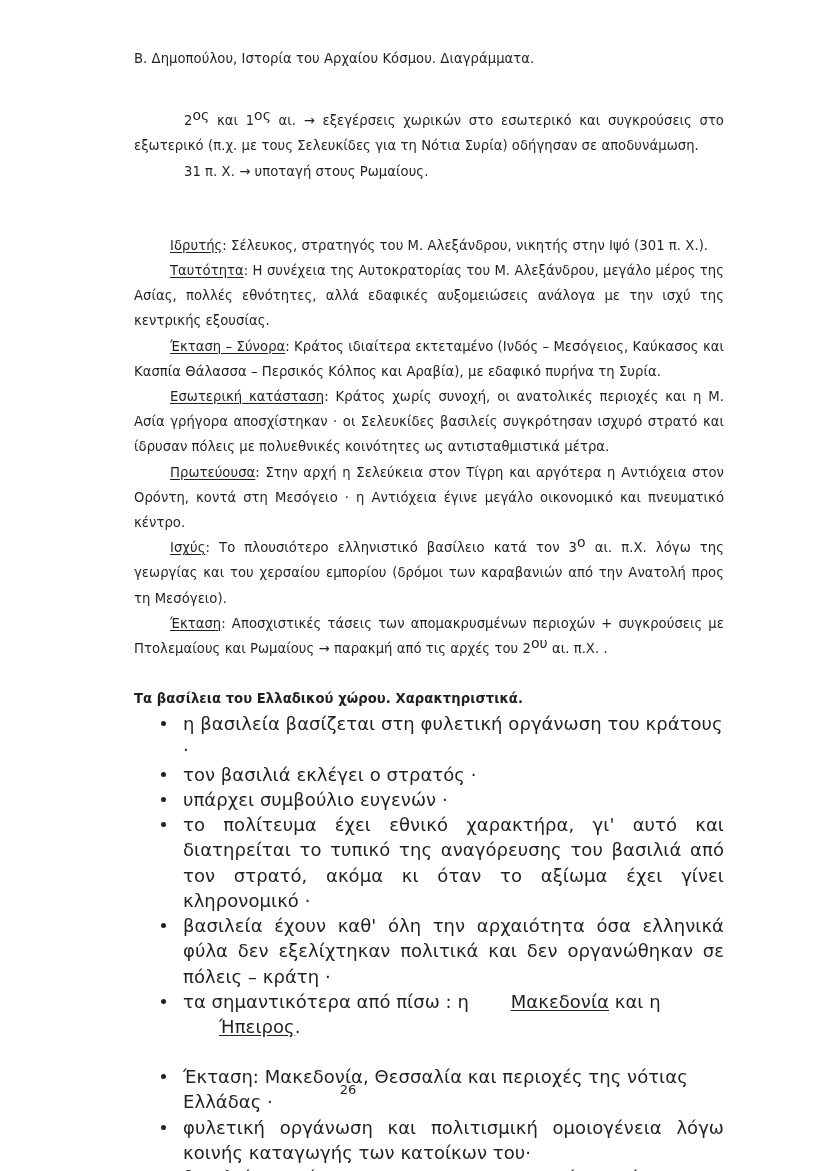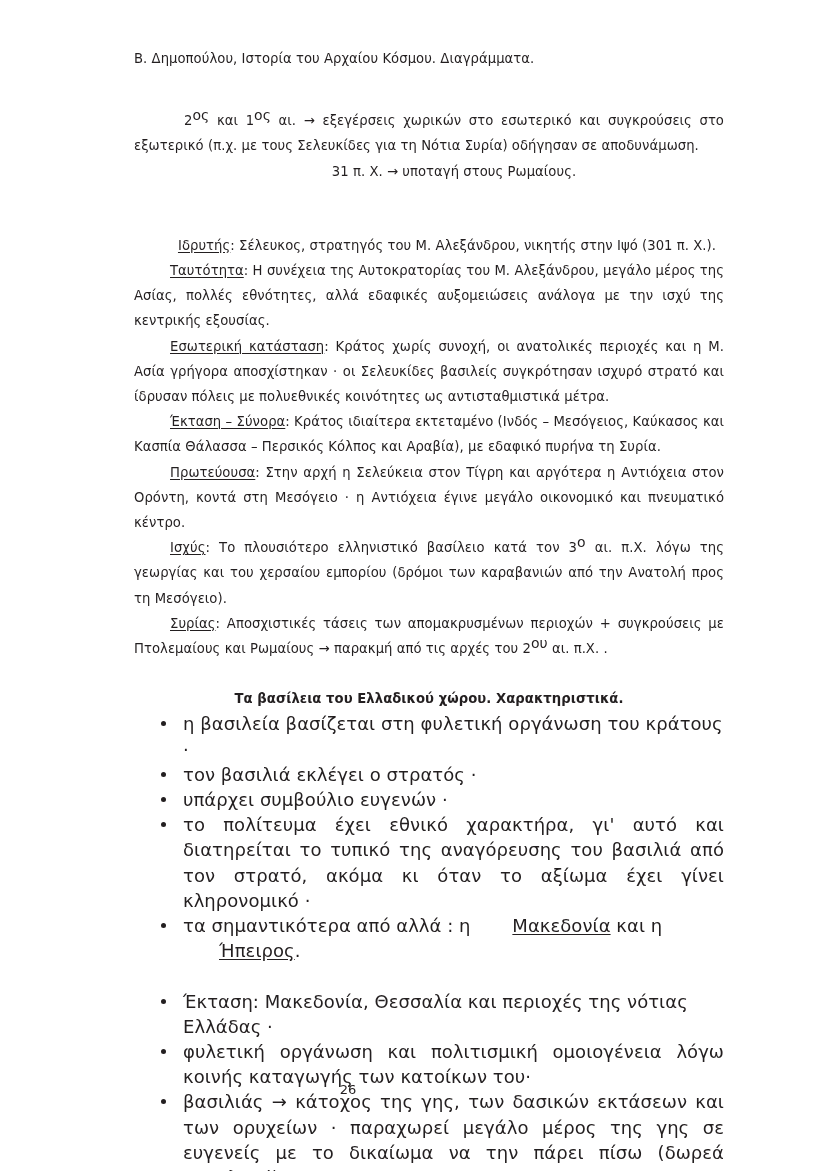--- a/index.html
+++ b/index.html
@@ -37,21 +37,21 @@
     letter-spacing: 0.05px;
   }
   .para {
     font-size: 13.2px;
     line-height: 25.2px;
     text-align: justify;
     margin: 0;
     letter-spacing: 0.05px;
   }
   .para.last-natural {
-    text-align: center;
+    text-align: left;
   }
   .header-line {
     margin-bottom: 0;
   }
   .gap-lg { height: 37px; }
   .gap-md { height: 25px; }
   .gap-sm { height: 12px; }
   .indent {
     text-indent: 50px;
   }
@@ -120,41 +120,42 @@
     <p class="para indent last-natural">31 π. Χ. → υποταγή στους Ρωμαίους.</p>
 
     <div class="gap-lg"></div>
     <div class="gap-sm"></div>
 
 
     <p class="para last-natural"><span class="u">Ιδρυτής</span><span>: </span><span> Σέλευκος, στρατηγός του Μ. Αλεξάνδρου, νικητής στην Ιψό (301 π. Χ.).</span></p>
 
     <p class="para"><span class="u">Ταυτότητα</span><span>: </span><span>Η συνέχεια της Αυτοκρατορίας του Μ. Αλεξάνδρου, μεγάλο μέρος της Ασίας, πολλές εθνότητες, αλλά εδαφικές αυξομειώσεις ανάλογα με την ισχύ της κεντρικής εξουσίας.</span></p>
 
+    <p class="para"><span class="u">Έκταση – Σύνορα</span><span>: </span><span>Κράτος ιδιαίτερα εκτεταμένο (Ινδός – Μεσόγειος, Καύκασος και Κασπία Θάλασσα – Περσικός Κόλπος και Αραβία), με εδαφικό πυρήνα τη Συρία.</span></p>
+
     <p class="para"><span class="u">Εσωτερική κατάσταση</span><span>: </span><span>Κράτος χωρίς συνοχή, οι ανατολικές περιοχές και η Μ. Ασία γρήγορα αποσχίστηκαν · οι Σελευκίδες βασιλείς συγκρότησαν ισχυρό στρατό και ίδρυσαν πόλεις με πολυεθνικές κοινότητες ως αντισταθμιστικά μέτρα.</span></p>
-
-    <p class="para"><span class="u">Έκταση – Σύνορα</span><span>: </span><span>Κράτος ιδιαίτερα εκτεταμένο (Ινδός – Μεσόγειος, Καύκασος και Κασπία Θάλασσα – Περσικός Κόλπος και Αραβία), με εδαφικό πυρήνα τη Συρία.</span></p>
 
     <p class="para"><span class="u">Πρωτεύουσα</span><span>: </span><span>Στην αρχή η Σελεύκεια στον Τίγρη και αργότερα η Αντιόχεια στον Ορόντη, κοντά στη Μεσόγειο · η Αντιόχεια έγινε μεγάλο οικονομικό και πνευματικό κέντρο.</span></p>
 
     <p class="para"><span class="u">Ισχύς</span>: <span>Το πλουσιότερο ελληνιστικό βασίλειο κατά τον 3</span><sup>ο</sup><span> αι. π.Χ. λόγω της γεωργίας και του χερσαίου εμπορίου (δρόμοι των καραβανιών από την Ανατολή προς τη Μεσόγειο).</span></p>
 
 
-    <p class="para"><span class="u">Συρίας</span>: <span>Αποσχιστικές τάσεις των απομακρυσμένων περιοχών + συγκρούσεις με Πτολεμαίους και Ρωμαίους → παρακμή από τις αρχές του 2</span><sup>ου</sup><span> αι. π.Χ. .</span></p>
+    <p class="para"><span class="u">Έκταση</span>: <span>Αποσχιστικές τάσεις των απομακρυσμένων περιοχών + συγκρούσεις με Πτολεμαίους και Ρωμαίους → παρακμή από τις αρχές του 2</span><sup>ου</sup><span> αι. π.Χ. .</span></p>
 
     <div class="gap-md"></div>
 
     <p class="para bold last-natural">Τα βασίλεια του Ελλαδικού χώρου. Χαρακτηριστικά.</p>
 
     <ul class="bullets">
       <li class="noj">η βασιλεία βασίζεται στη φυλετική οργάνωση του κράτους ·</li>
       <li class="noj">τον βασιλιά εκλέγει ο στρατός ·</li>
       <li class="noj">υπάρχει συμβούλιο ευγενών ·</li>
       <li>το πολίτευμα έχει εθνικό χαρακτήρα, γι' αυτό και διατηρείται το τυπικό της αναγόρευσης του βασιλιά από τον στρατό, ακόμα κι όταν το αξίωμα έχει γίνει κληρονομικό ·</li>
-      <li class="noj"><span>τα σημαντικότερα από αλλά : η </span><span class="u">Μακεδονία</span><span> και η </span><span class="u">Ήπειρος</span><span>.</span></li>
+      <li>βασιλεία έχουν καθ' όλη την αρχαιότητα όσα ελληνικά φύλα δεν εξελίχτηκαν πολιτικά και δεν οργανώθηκαν σε πόλεις – κράτη ·</li>
+      <li class="noj"><span>τα σημαντικότερα από πίσω : η </span><span class="u">Μακεδονία</span><span> και η </span><span class="u">Ήπειρος</span><span>.</span></li>
     </ul>
 
     <div class="gap-md"></div>
 
 
 
     <ul class="bullets">
       <li class="noj">Έκταση: Μακεδονία, Θεσσαλία και περιοχές της νότιας Ελλάδας ·</li>
       <li>φυλετική οργάνωση και πολιτισμική ομοιογένεια λόγω κοινής καταγωγής των κατοίκων του·</li>
       <li>βασιλιάς → κάτοχος της γης, των δασικών εκτάσεων και των ορυχείων · παραχωρεί μεγάλο μέρος της γης σε ευγενείς με το δικαίωμα να την πάρει πίσω (δωρεά ανακλητή) ·</li>

